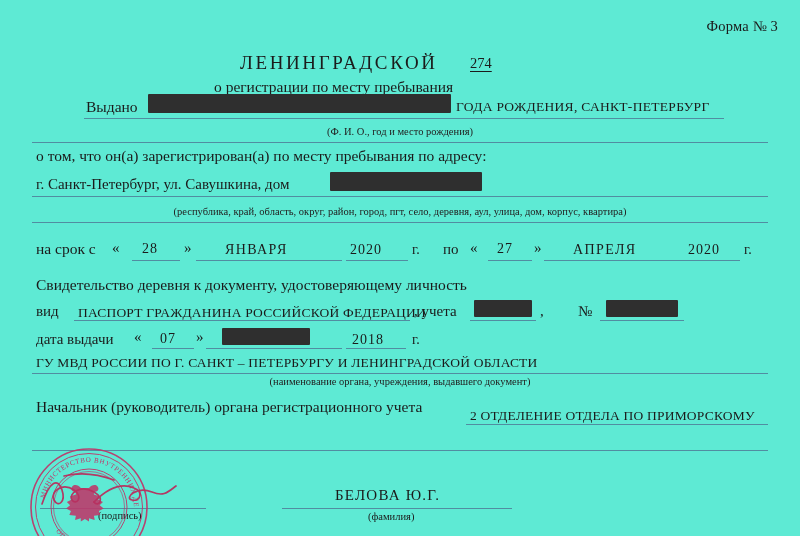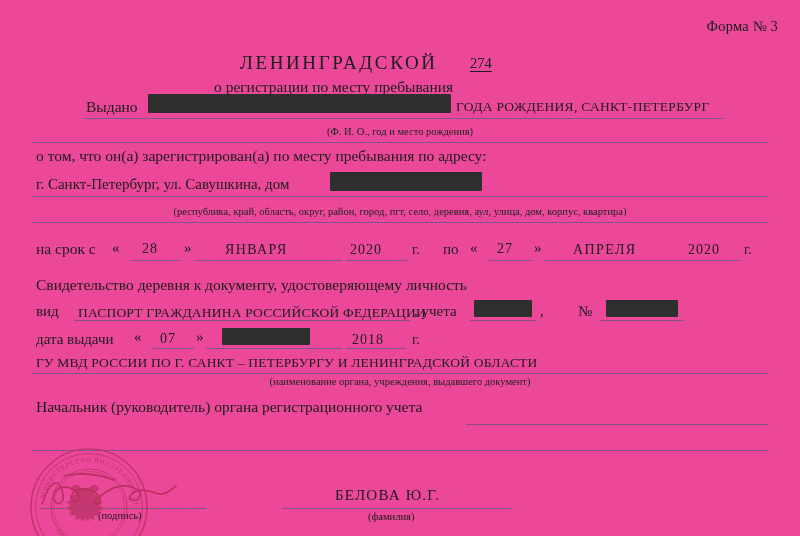--- a/index.html
+++ b/index.html
@@ -12,21 +12,21 @@
     height: 536px;
     overflow: hidden;
     font-family: "Liberation Serif", serif;
     color: #1b1b1b;
     position: relative;
   }
   .page {
     position: relative;
     width: 800px;
     height: 536px;
-    background: #ec4899;
+    background: #5eead4;
   }
   .form-no {
     position: absolute;
     top: 18px;
     right: 22px;
     font-size: 14.5px;
     letter-spacing: 0.2px;
   }
   .title {
     position: absolute;
@@ -184,20 +184,21 @@
   <div class="val" style="left:412px; top:332px;">г.</div>
   <div class="rule" style="left:152px; top:348px; width:42px;"></div>
   <div class="rule" style="left:206px; top:348px; width:136px;"></div>
   <div class="rule" style="left:346px; top:348px; width:60px;"></div>
 
   <div class="val" style="left:36px; top:355px; font-size:13.5px; letter-spacing:0.2px;">ГУ  МВД  РОССИИ  ПО  Г. САНКТ – ПЕТЕРБУРГУ  И  ЛЕНИНГРАДСКОЙ ОБЛАСТИ</div>
   <div class="rule" style="left:32px; top:373px; width:736px;"></div>
   <div class="small" style="left:200px; top:376px; width:400px;">(наименование органа, учреждения, выдавшего документ)</div>
 
   <div class="lbl" style="left:36px; top:398px;">Начальник (руководитель) органа регистрационного учета</div>
+  <div class="val" style="left:470px; top:408px; font-size:13.5px; letter-spacing:0.2px;">2 ОТДЕЛЕНИЕ ОТДЕЛА  ПО ПРИМОРСКОМУ</div>
   <div class="rule" style="left:466px; top:424px; width:302px;"></div>
 
   <div class="rule" style="left:32px; top:450px; width:736px;"></div>
 
   <div class="rule" style="left:40px; top:508px; width:166px;"></div>
   <div class="rule" style="left:282px; top:508px; width:230px;"></div>
   <div class="caption-c" style="left:98px; top:510px;">(подпись)</div>
   <div class="fam-name">БЕЛОВА Ю.Г.</div>
   <div class="caption-c" style="left:368px; top:511px;">(фамилия)</div>
 

